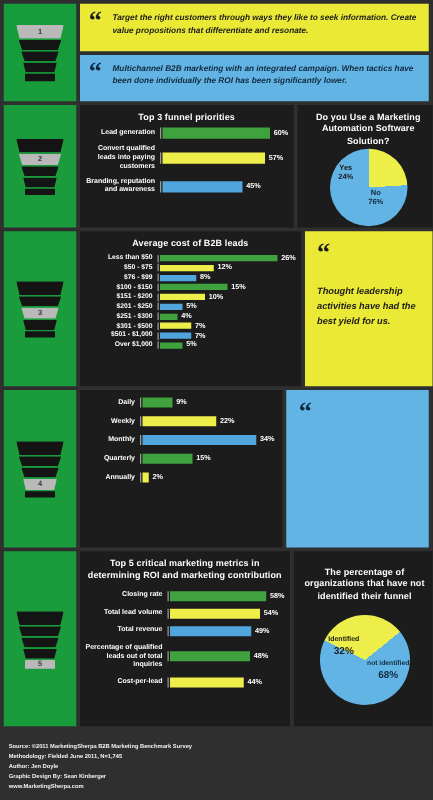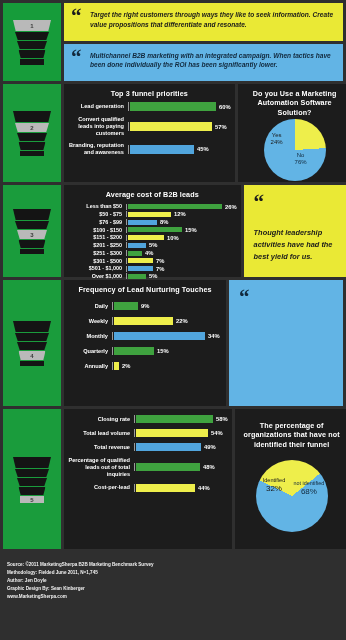--- a/index.html
+++ b/index.html
@@ -70,21 +70,21 @@
   .s4 .blabel{ flex-basis:46px; }
   .s4 .brow{ margin-bottom:7px; }
   .s4 .bar{ height:8px; }
   .s5 .blabel{ flex-basis:68px; }
   .s5 .brow{ margin-bottom:6px; }
   .s5 .bar{ height:8px; }
 
   
   .pie-wrap{ display:flex; flex-direction:column; align-items:center; }
   .pie{ position:relative; border-radius:50%; }
-  .plab{ position:absolute; font-size:6px; font-weight:normal; text-align:center; line-height:1.2; }
+  .plab{ position:absolute; font-size:6px; font-weight:bold; text-align:center; line-height:1.2; }
 
   
   .footer{ display:flex; gap:4px; height:60px; }
   .logo-box{
     width:168px; flex:0 0 168px; background:#159b3b;
     display:flex; align-items:center; padding-left:6px; position:relative;
   }
   .logo-mark{
     width:19px; height:26px; border:2px solid #fff; border-radius:50%;
     position:relative; flex:0 0 19px; margin-right:1px;
@@ -182,21 +182,21 @@
           </div>
           <div class="plab" style="left:31px;top:33px;color:#12293d;">
             <span>No</span><br>
             <span>76%</span>
           </div>
         </div>
       </div>
     </div>
   </div>
 
-  <div class="row" style="height:92px;">
+  <div class="row" style="height:124px;">
     <div class="green-col">
       <div class="funnel">
         <div class="fb" style="top:0;width:38px;height:11px;clip-path:polygon(0 0,100% 0,93% 100%,7% 100%);"></div>
         <div class="fb" style="top:12px;width:34px;height:8px;clip-path:polygon(0 0,100% 0,92% 100%,8% 100%);"></div>
         <div class="fb hl" style="top:21px;width:30px;height:9px;clip-path:polygon(0 0,100% 0,91% 100%,9% 100%);">
           <span style="padding-top:2px;">3</span>
         </div>
         <div class="fb" style="top:31px;width:27px;height:8px;clip-path:polygon(0 0,100% 0,92% 100%,8% 100%);"></div>
         <div class="fb" style="top:40px;width:24px;height:5px;"></div>
       </div>
@@ -291,21 +291,20 @@
         <div class="fb" style="top:12px;width:34px;height:8px;clip-path:polygon(0 0,100% 0,92% 100%,8% 100%);"></div>
         <div class="fb" style="top:21px;width:30px;height:8px;clip-path:polygon(0 0,100% 0,91% 100%,9% 100%);"></div>
         <div class="fb hl" style="top:30px;width:27px;height:9px;clip-path:polygon(0 0,100% 0,92% 100%,8% 100%);">
           <span style="padding-top:2px;">4</span>
         </div>
         <div class="fb" style="top:40px;width:24px;height:5px;"></div>
       </div>
     </div>
 
     <div class="panel s4" style="flex:1 1 auto;">
-      <div class="ctitle">Frequency of Lead Nurturing Touches</div>
       <div class="bars" style="padding-top:6px;">
         <div class="brow">
           <div class="blabel">Daily</div>
           <div class="btrack">
             <div class="bar green" style="width:24px;"></div>
             <div class="bval">9%</div>
           </div>
         </div>
         <div class="brow">
           <div class="blabel">Weekly</div>
@@ -350,20 +349,21 @@
         <div class="fb" style="top:12px;width:34px;height:8px;clip-path:polygon(0 0,100% 0,92% 100%,8% 100%);"></div>
         <div class="fb" style="top:21px;width:30px;height:8px;clip-path:polygon(0 0,100% 0,91% 100%,9% 100%);"></div>
         <div class="fb" style="top:30px;width:27px;height:8px;clip-path:polygon(0 0,100% 0,92% 100%,8% 100%);"></div>
         <div class="fb hl" style="top:39px;width:24px;height:7px;">
           <span style="padding-top:1px;">5</span>
         </div>
       </div>
     </div>
 
     <div class="panel s5" style="flex:1 1 auto;">
+      <div class="ctitle">Top 5 critical marketing metrics in determining ROI and marketing contribution</div>
       <div class="bars" style="padding-top:6px;">
         <div class="brow">
           <div class="blabel">Closing rate</div>
           <div class="btrack">
             <div class="bar green" style="width:77px;"></div>
             <div class="bval">58%</div>
           </div>
         </div>
         <div class="brow">
           <div class="blabel">Total lead volume</div>
@@ -398,21 +398,21 @@
 
     <div class="panel" style="flex:0 0 114px;">
       <div class="ctitle" style="padding-top:12px;">The percentage of organizations that have not identified their funnel</div>
       <div class="pie-wrap" style="padding-top:9px;">
         <div class="pie" style="width:72px;height:72px;background:
              conic-gradient(from -64deg, #eeee4b 0deg 115.2deg, #62b4e5 115.2deg 360deg);">
           <div class="plab" style="left:7px;top:17px;color:#1b1b1b;font-size:5.6px;">
             <span>Identified</span><br>
             <span style="font-size:8px;">32%</span>
           </div>
-          <div class="plab" style="left:38px;top:20px;color:#12293d;font-size:5.4px;">
+          <div class="plab" style="left:38px;top:36px;color:#12293d;font-size:5.4px;">
             <span>not identified</span><br>
             <span style="font-size:8px;">68%</span>
           </div>
         </div>
       </div>
     </div>
   </div>
 
   <div class="footer">
     <div class="src">

